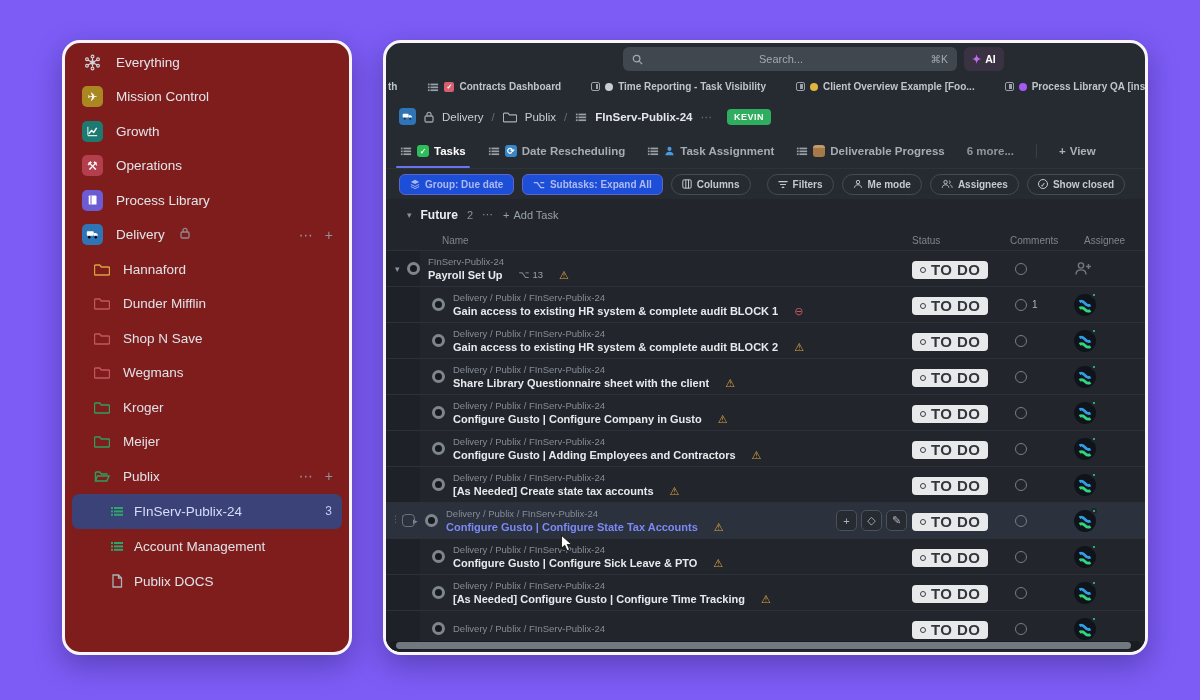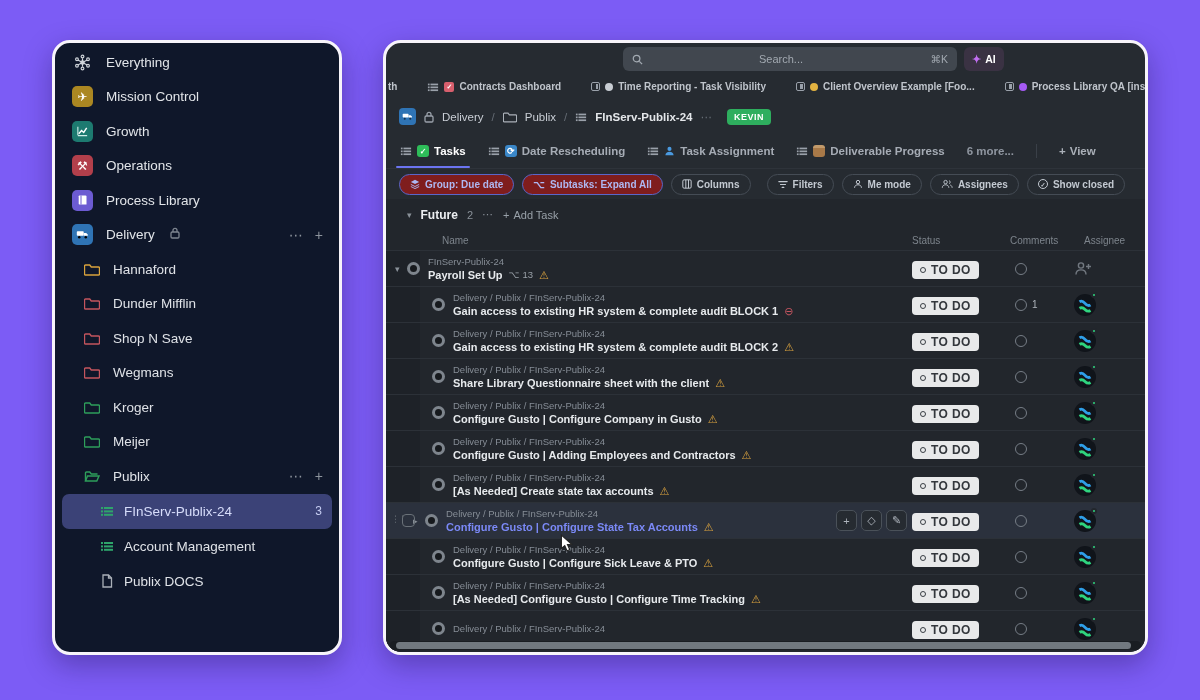--- a/index.html
+++ b/index.html
@@ -3,21 +3,21 @@
 <meta charset="utf-8">
 <style>
   * { margin:0; padding:0; box-sizing:border-box; }
   html,body { width:1200px; height:700px; font-family:"Liberation Sans", sans-serif; }
   body { background:#7c5cf5; position:relative; overflow:hidden; }
 
   .panel { position:absolute; background:#282d34; border:3px solid #f7f4fa; border-radius:18px;
            box-shadow:0 10px 28px rgba(25,12,70,.35); overflow:hidden; }
 
   
-  .sidebar { left:52px; top:40px; width:290px; height:615px; background:#0f172a; padding-top:2px; }
+  .sidebar { left:62px; top:40px; width:290px; height:615px; background:#7f1d1d; padding-top:2px; }
   .sitem { height:34.5px; display:flex; align-items:center; gap:13px; padding:0 16px 0 17px;
            color:#e2e5e9; font-size:13.5px; cursor:pointer; }
   .sq { width:21px; height:21px; border-radius:5px; flex:none; display:flex; align-items:center;
         justify-content:center; color:#fff; font-size:12px; }
   .sq svg { display:block; }
   .plain-ico { width:21px; height:21px; flex:none; display:flex; align-items:center; justify-content:center; }
   .lockico { margin-left:2px; opacity:.8; }
   .row-actions { margin-left:auto; display:flex; gap:12px; color:#8d949d; font-size:14px; }
   .row-actions span { cursor:pointer; }
 
@@ -78,21 +78,21 @@
   .emblem.syncsq { background:#3a87c8; font-size:9px; }
   .emblem.boxsq { background:#a87948; border-top:3px solid #c29a6b; }
   .vt-more { color:#8f96a0; cursor:pointer; }
   .vt-divider { width:1px; height:14px; background:#3a4048; }
   .vt-add { color:#aab0b8; cursor:pointer; display:flex; gap:4px; align-items:center; }
 
   .toolbar { height:30px; flex:none; display:flex; align-items:center; gap:8px; padding:0 13px; }
   .pill { height:21px; border-radius:11px; display:inline-flex; align-items:center; gap:5px;
           padding:0 10px; font-size:10px; font-weight:600; color:#c3c9d1; border:1px solid #454c55;
           cursor:pointer; white-space:nowrap; }
-  .pill.active { background:#7f1d1d; border-color:#5a66c9; color:#aeb8f2; }
+  .pill.active { background:#1d4ed8; border-color:#5a66c9; color:#aeb8f2;border-radius:6px; }
   .pill.naked { border:none; }
   .tb-divider { width:1px; height:14px; background:#3a4048; }
   .ringcheck { width:10px; height:10px; border:1.2px solid currentColor; border-radius:50%;
                display:flex; align-items:center; justify-content:center; font-size:6px; }
   .psvg { display:block; }
 
   
   .listarea { flex:1; background:#22262c; position:relative; overflow:hidden;
               display:flex; flex-direction:column; }
   .grouphdr { height:31px; flex:none; display:flex; align-items:center; gap:9px; padding-left:21px;
@@ -115,35 +115,35 @@
   .trow { height:36px; display:flex; align-items:center; border-bottom:1px solid #2c3138;
           position:relative; }
   .trow.selected { background:#2b313d; }
   .trow.selected::before { content:""; position:absolute; left:0; top:0; bottom:0; width:34px; background:#2b313d; }
   .name-col { flex:1; display:flex; align-items:center; min-width:0; position:relative; z-index:1; }
   .caret { color:#8a9199; font-size:9px; width:12px; flex:none; cursor:pointer; }
   .tcircle { width:13px; height:13px; border:3.5px solid #7e858d; border-radius:50%; flex:none;
              cursor:pointer; background:#16191d; }
   .ttext { margin-left:8px; min-width:0; }
   .tcrumb { font-size:9.5px; color:#868d96; line-height:12px; white-space:nowrap; overflow:hidden; }
-  .ttitle-line { display:flex; align-items:center; gap:6px; line-height:14px;justify-content:space-between; }
+  .ttitle-line { display:flex; align-items:center; gap:16px; line-height:14px;justify-content:space-between; }
   .ttitle { font-size:11px; font-weight:700; color:#e7eaed; white-space:nowrap; cursor:pointer; }
   .trow.selected .ttitle { color:#7b89f7; }
   .flag { font-size:11px; line-height:12px; }
   .flag.warning { color:#d9a23f; }
   .flag.blocked { color:#c45560; }
   .subchip { color:#9aa1a9; font-size:9.5px; display:flex; gap:3px; align-items:center; }
 
   .indent-parent { margin-left:9px; }
   .indent-child { margin-left:46px; }
   .indent-sel { margin-left:27px; }
 
   .status-col { width:98px; flex:none; }
   .todo-pill { background:#e8e9ea; color:#33373c; border-radius:4px; height:18px; padding:0 8px;
-               display:inline-flex; align-items:center; gap:5px; font-size:12px; font-weight:700;
+               display:inline-flex; align-items:center; gap:5px; font-size:15px; font-weight:700;
                letter-spacing:.4px; cursor:pointer; }
   .tdot { width:6px; height:6px; border:1.8px solid #3a3f45; border-radius:50%; }
   .comments-col { width:58px; flex:none; display:flex; align-items:center; gap:5px; padding-left:5px; }
   .cmt-ring { width:12px; height:12px; border:1.5px solid #767d86; border-radius:50%; cursor:pointer; }
   .cmt-count { font-size:10px; color:#aeb4bb; }
   .assignee-col { width:77px; flex:none; display:flex; align-items:center; padding-left:6px; }
   .avatar { width:22px; height:22px; position:relative; cursor:pointer; flex:none; }
   .avatar svg { display:block; }
   .presence { position:absolute; right:-1px; top:-2px; width:6px; height:6px; background:#2fd57f;
               border:2px solid #22262c; border-radius:50%; }

